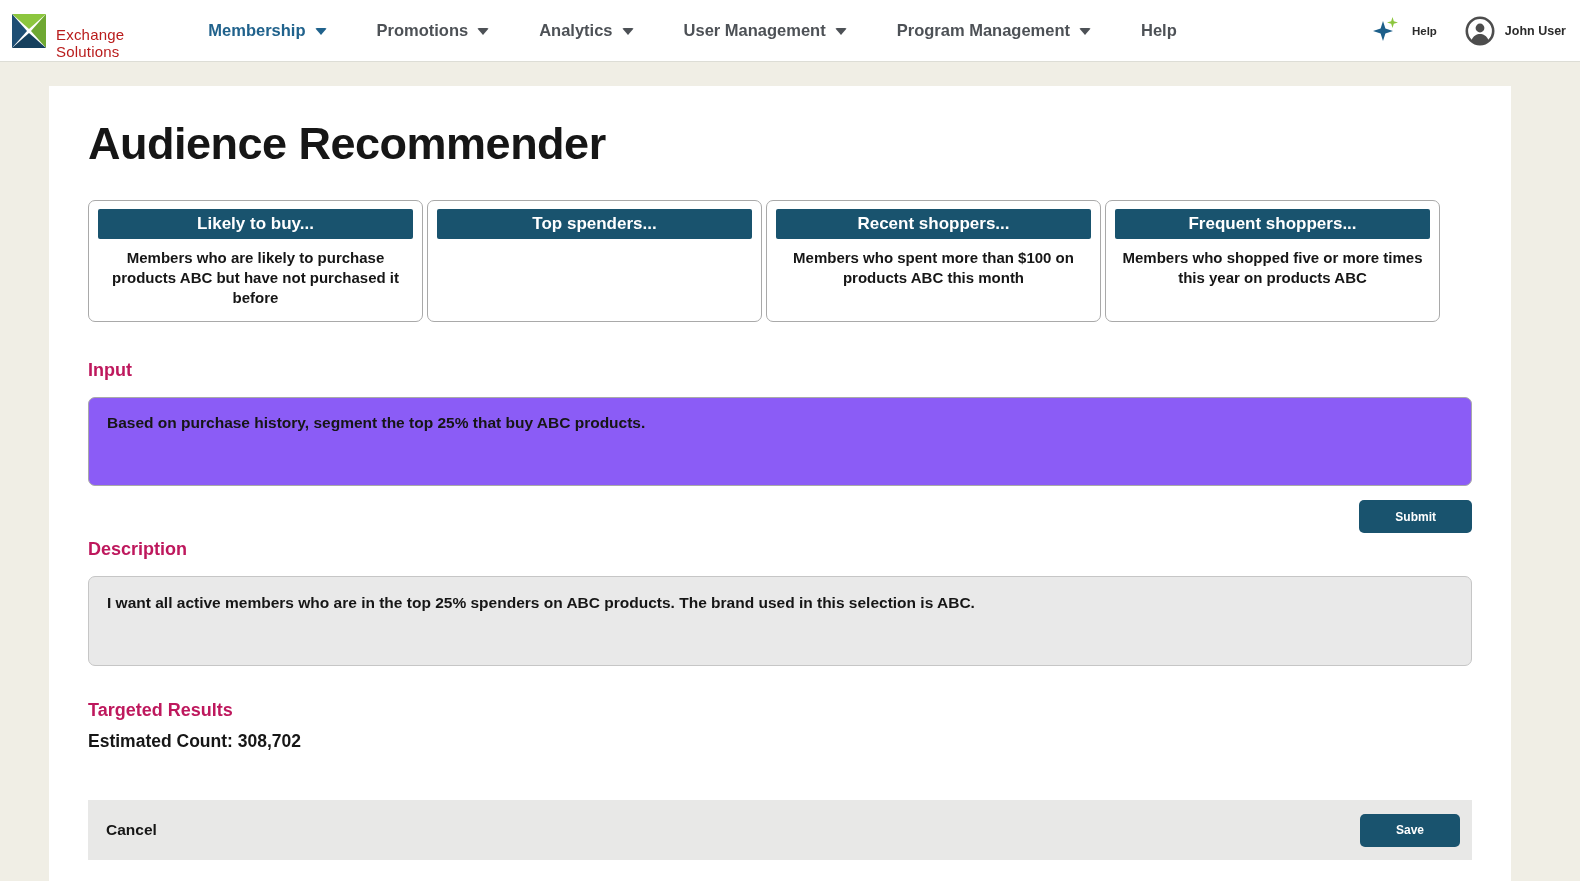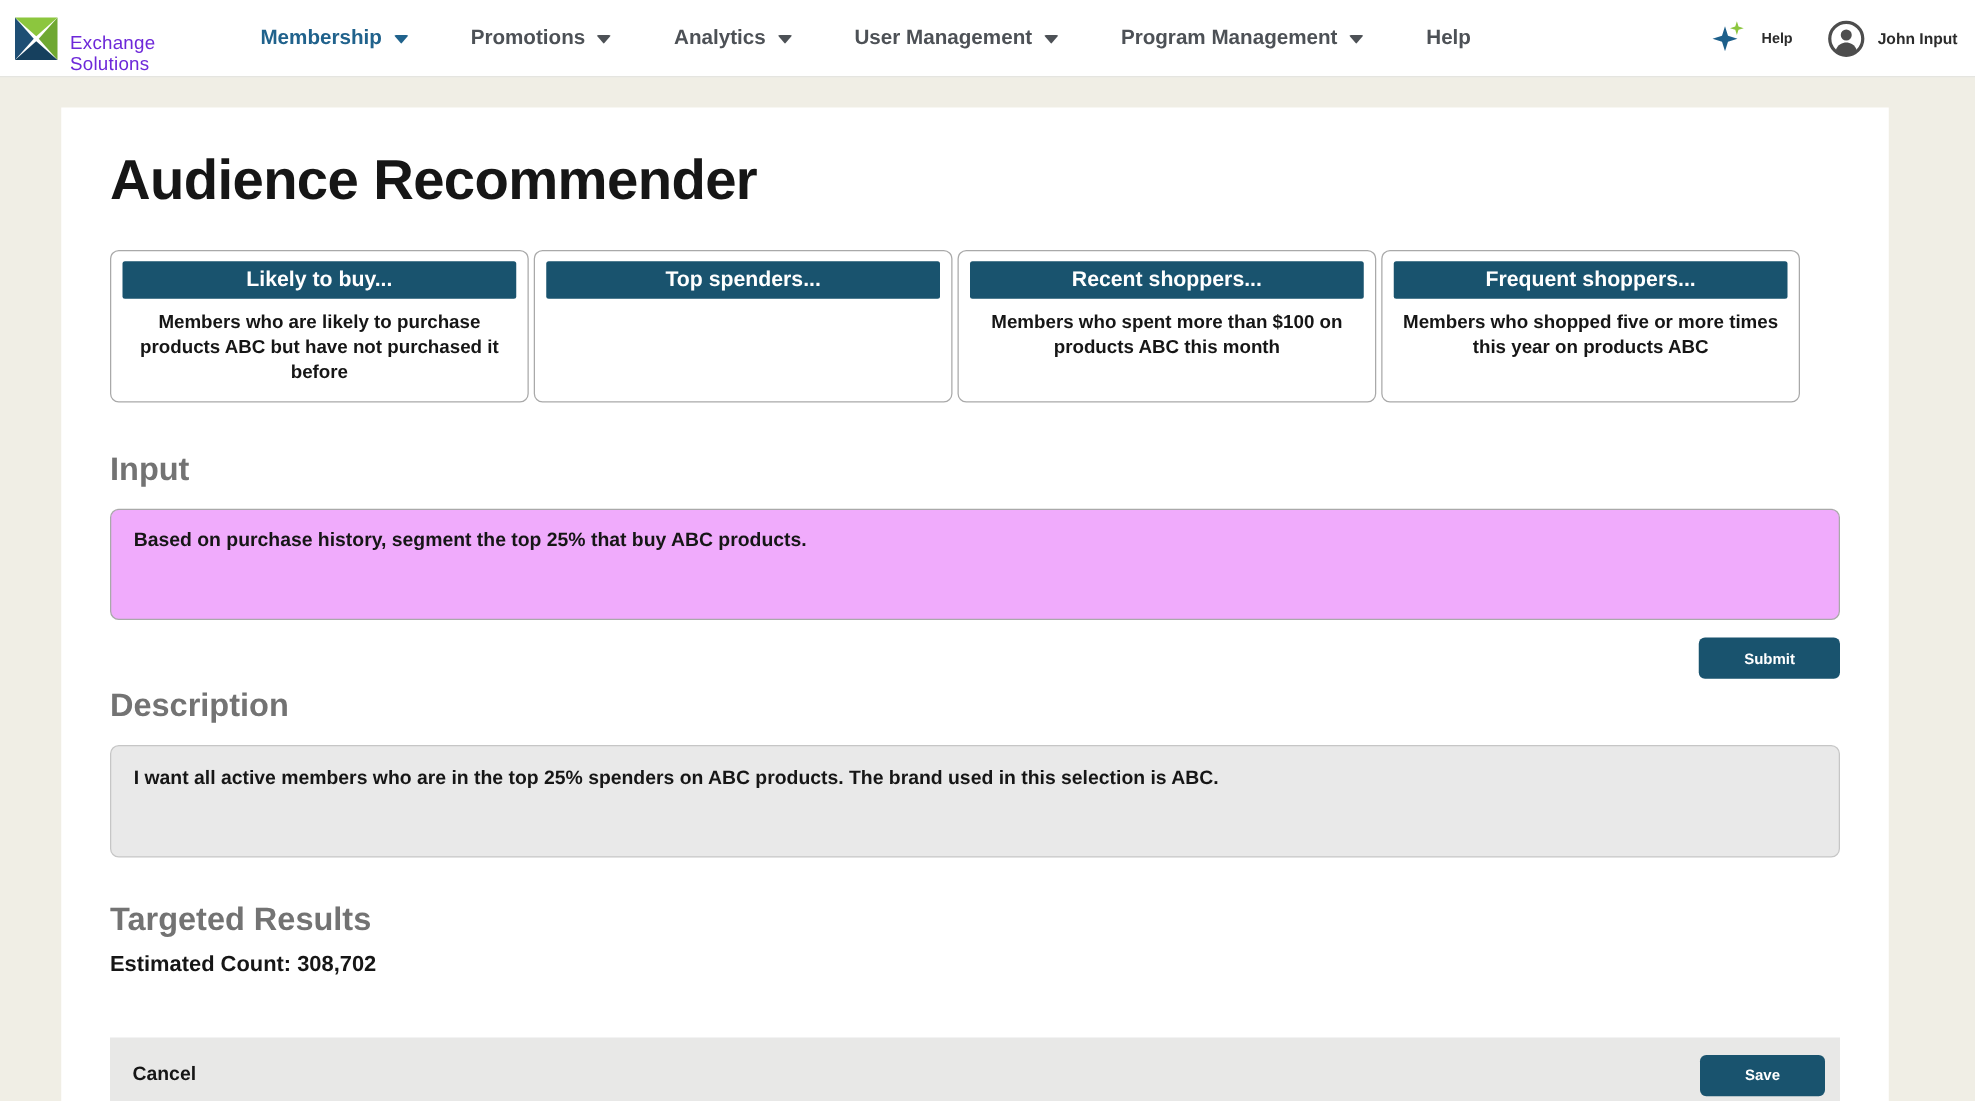--- a/index.html
+++ b/index.html
@@ -9,21 +9,21 @@
     background:#f0eee5;
     color:#1a1a1a;
   }
 
   
   .topnav {
     height:62px; background:#ffffff; border-bottom:1px solid #ddddd6;
     display:flex; align-items:center; padding:0 14px 0 10px;
   }
   .brand { display:flex; align-items:center; gap:8px; cursor:pointer; }
-  .brand-text { font-size:15px; line-height:17px; color:#6d28d9; font-weight:400; letter-spacing:.2px;margin-top:24px; }
+  .brand-text { font-size:15px; line-height:17px; color:#b91c1c; font-weight:400; letter-spacing:.2px;margin-top:24px; }
   .nav-items { display:flex; align-items:flex-start; margin-left:84px; gap:50px; }
   .nav-item {
     display:flex; align-items:center; gap:9px; cursor:pointer;
     font-size:16.5px; font-weight:bold; color:#4d5156; white-space:nowrap;
   }
   .nav-item.active { color:#20628c; }
   .caret {
     width:0; height:0; border-left:6px solid transparent; border-right:6px solid transparent;
     border-top:7px solid #4d5156; border-radius:2px; margin-top:2px;
   }
@@ -52,26 +52,26 @@
     background:#19536e; color:#ffffff; border-radius:2px;
     height:30px; display:flex; align-items:center; justify-content:center;
     font-size:17px; font-weight:bold; margin-bottom:9px;
   }
   .card-body {
     font-size:15px; font-weight:bold; color:#161616; text-align:center; line-height:20px;
     padding:0 4px;
   }
 
   
-  .section-heading { font-size:26px; font-weight:bold; color:#737373; margin-bottom:16px; }
+  .section-heading { font-size:18px; font-weight:bold; color:#be185d; margin-bottom:16px; }
   .input-box {
     width:1384px; height:89px; border:1px solid #a9a9a9; border-radius:7px;
     padding:16px 18px; font-family:"Liberation Sans", sans-serif;
     font-size:15.5px; font-weight:bold; color:#161616;
-    resize:none; outline:none; display:block; background:#f0abfc;
+    resize:none; outline:none; display:block; background:#8b5cf6;
   }
   .submit-row { display:flex; justify-content:flex-end; margin:14px 0 6px 0; }
   .btn {
     background:#19536e; color:#ffffff; border:none; border-radius:5px;
     font-family:"Liberation Sans", sans-serif;
     font-size:12px; font-weight:bold; padding:8px 36px; cursor:pointer; height:33px;
   }
   .desc-box {
     width:1384px; height:90px; background:#e9e9e9; border:1px solid #c6c6c6; border-radius:7px;
     padding:17px 18px; font-size:15.5px; font-weight:bold; color:#161616;
@@ -145,21 +145,21 @@
       <span class="help-chip-label">Help</span>
     </div>
     <div class="user-chip">
       <span>
         <svg class="icon-svg" width="30" height="30" viewBox="0 0 30 30">
           <circle cx="15" cy="15" r="13.2" fill="none" stroke="#4d4d4d" stroke-width="2.6"></circle>
           <circle cx="15" cy="12" r="4.4" fill="#4d4d4d"></circle>
           <path d="M6.5 24.5 C8 19.5 12 18 15 18 C18 18 22 19.5 23.5 24.5 C21.2 26.8 18.3 28 15 28 C11.7 28 8.8 26.8 6.5 24.5 Z" fill="#4d4d4d"></path>
         </svg>
       </span>
-      <span class="user-chip-label">John Input</span>
+      <span class="user-chip-label">John User</span>
     </div>
   </div>
 </header>
 
 <div class="page">
   <main class="sheet">
 
     <h1 class="page-title">Audience Recommender</h1>
 
     <div class="cards">

